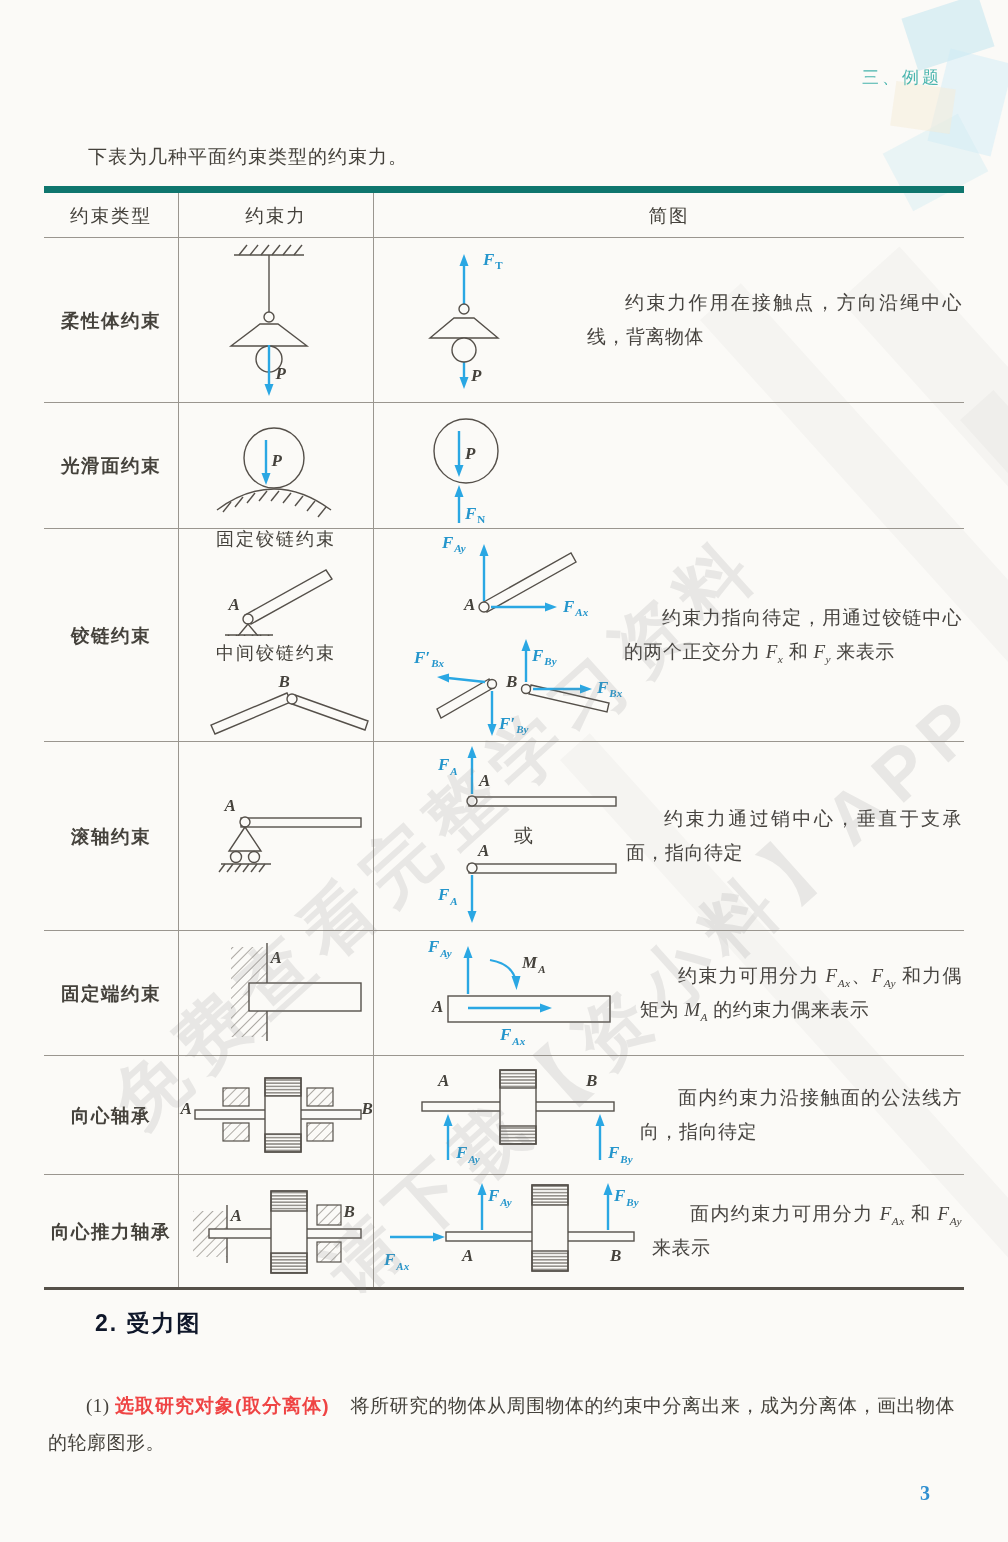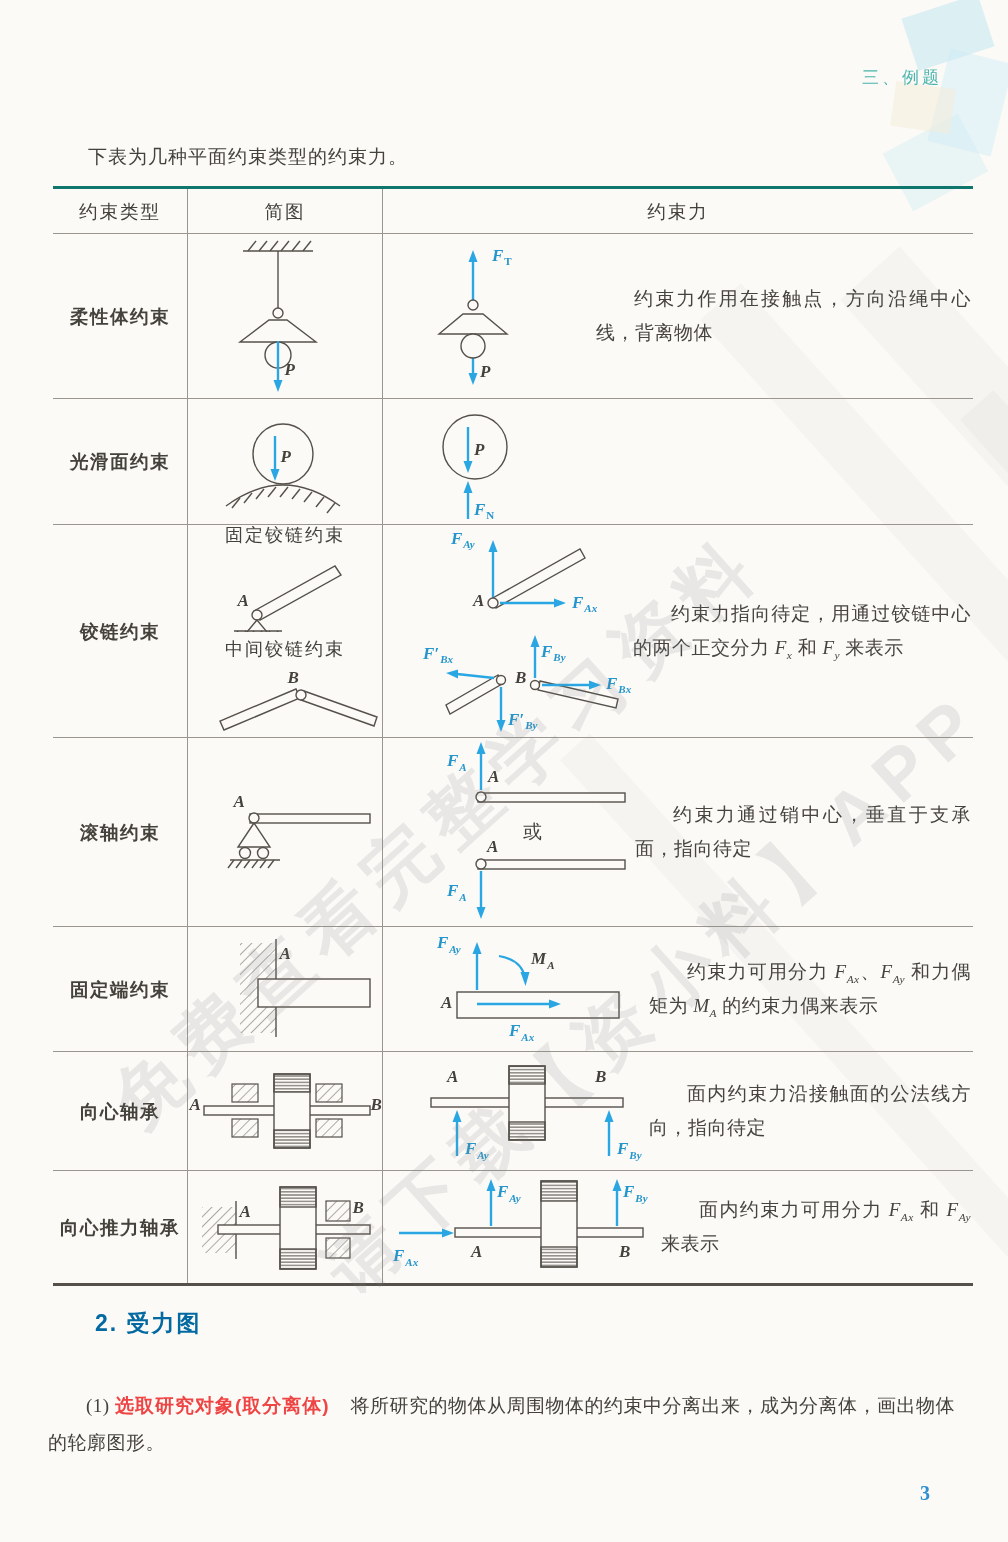--- a/index.html
+++ b/index.html
@@ -7,22 +7,22 @@
        font-family:"Liberation Serif",serif;color:#474440;}
   .page{position:absolute;inset:0;}
   
   .deco{position:absolute;pointer-events:none;}
   .streak{position:absolute;pointer-events:none;transform:rotate(-42deg);transform-origin:0 0;background:rgba(120,120,120,0.045);}
   
   .hdr{position:absolute;top:66px;right:66px;font-family:"Liberation Sans",sans-serif;
        font-size:17px;letter-spacing:3px;color:#4ab5ae;}
   .intro{position:absolute;left:88px;top:144px;font-size:19px;color:#45423c;letter-spacing:1px;}
   
-  .ttable{position:absolute;left:53px;top:186px;width:920px;
-          border-top:3px solid #0f766e;border-bottom:3px solid #555049;}
+  .ttable{position:absolute;left:44px;top:186px;width:920px;
+          border-top:7px solid #0f766e;border-bottom:3px solid #555049;}
   .trow{display:grid;grid-template-columns:135px 195px 590px;border-bottom:1px solid #9a968f;}
   .trow:last-child{border-bottom:none;}
   .trow>div{border-right:1px solid #9a968f;box-sizing:border-box;}
   .trow>div:last-child{border-right:none;}
   .thead{height:44px;}
   .thead>div{display:flex;align-items:center;justify-content:center;font-size:18.5px;color:#45423c;letter-spacing:2px;}
   .tc1{display:flex;align-items:center;justify-content:center;text-align:center;
        font-size:18.5px;color:#45423c;letter-spacing:1.5px;padding:0 4px;font-weight:bold;}
   .tc2{position:relative;display:flex;flex-direction:column;align-items:center;justify-content:center;}
   .tc3{position:relative;display:flex;align-items:center;}
@@ -35,21 +35,21 @@
   .diag{position:relative;flex:0 0 auto;}
   .diag svg{position:absolute;left:0;top:0;width:100%;height:100%;}
   .cap{font-size:18px;color:#45423c;letter-spacing:2px;line-height:1.2;}
   .lab{position:absolute;font-family:"Liberation Serif",serif;font-style:italic;font-weight:bold;
        font-size:17px;line-height:1;white-space:nowrap;}
   .lab sub{font-size:11px;margin-left:1px;}
   .fl{color:#2596cc;} .dl{color:#45423c;}
   .or{position:absolute;font-size:19px;color:#45423c;font-style:normal;font-weight:normal;}
   
   .sec{position:absolute;left:95px;top:1308px;font-family:"Liberation Sans",sans-serif;
-       font-size:23px;font-weight:bold;color:#0369a1;letter-spacing:2px;}
+       font-size:23px;font-weight:bold;color:#0f172a;letter-spacing:2px;}
   .para{position:absolute;left:48px;top:1368px;width:916px;font-size:19px;line-height:1.95;
         text-indent:2em;color:#45423c;letter-spacing:0.5px;}
   .para .hl{color:#ef4444;font-weight:bold;font-family:"Liberation Sans",sans-serif;letter-spacing:1px;}
   .para .gap{padding-left:1.1em;}
   .pgnum{position:absolute;right:78px;top:1482px;font-size:20px;font-weight:bold;color:#2f8fd0;
          font-family:"Liberation Serif",serif;}
   
   .wm{position:absolute;white-space:nowrap;transform:rotate(-42deg);transform-origin:0 0;
       font-family:"Liberation Sans",sans-serif;font-weight:bold;font-size:72px;letter-spacing:12px;
       color:rgba(130,130,130,0.15);z-index:3;pointer-events:none;}
@@ -73,22 +73,22 @@
   <div class="wm" style="left:92px;top:1078px;">免费查看完整学习资料</div>
   <div class="wm" style="left:305px;top:1245px;">请下载【资小料】APP</div>
 
   <div class="hdr">三、例题</div>
   <div class="intro">下表为几种平面约束类型的约束力。</div>
 
   <div class="ttable">
 
     <div class="trow thead">
       <div>约束类型</div>
+      <div>约束力</div>
       <div>简图</div>
-      <div>约束力</div>
     </div>
 
     <div class="trow r1">
       <div class="tc1">柔性体约束</div>
       <div class="tc2">
         <div class="diag" style="width:195px;height:162px;">
           <svg viewBox="0 0 195 162">
             <g stroke="#55504a" stroke-width="1.4" fill="none">
               <line x1="55" y1="16" x2="125" y2="16"></line>
               <line x1="60" y1="16" x2="68" y2="6"></line>

